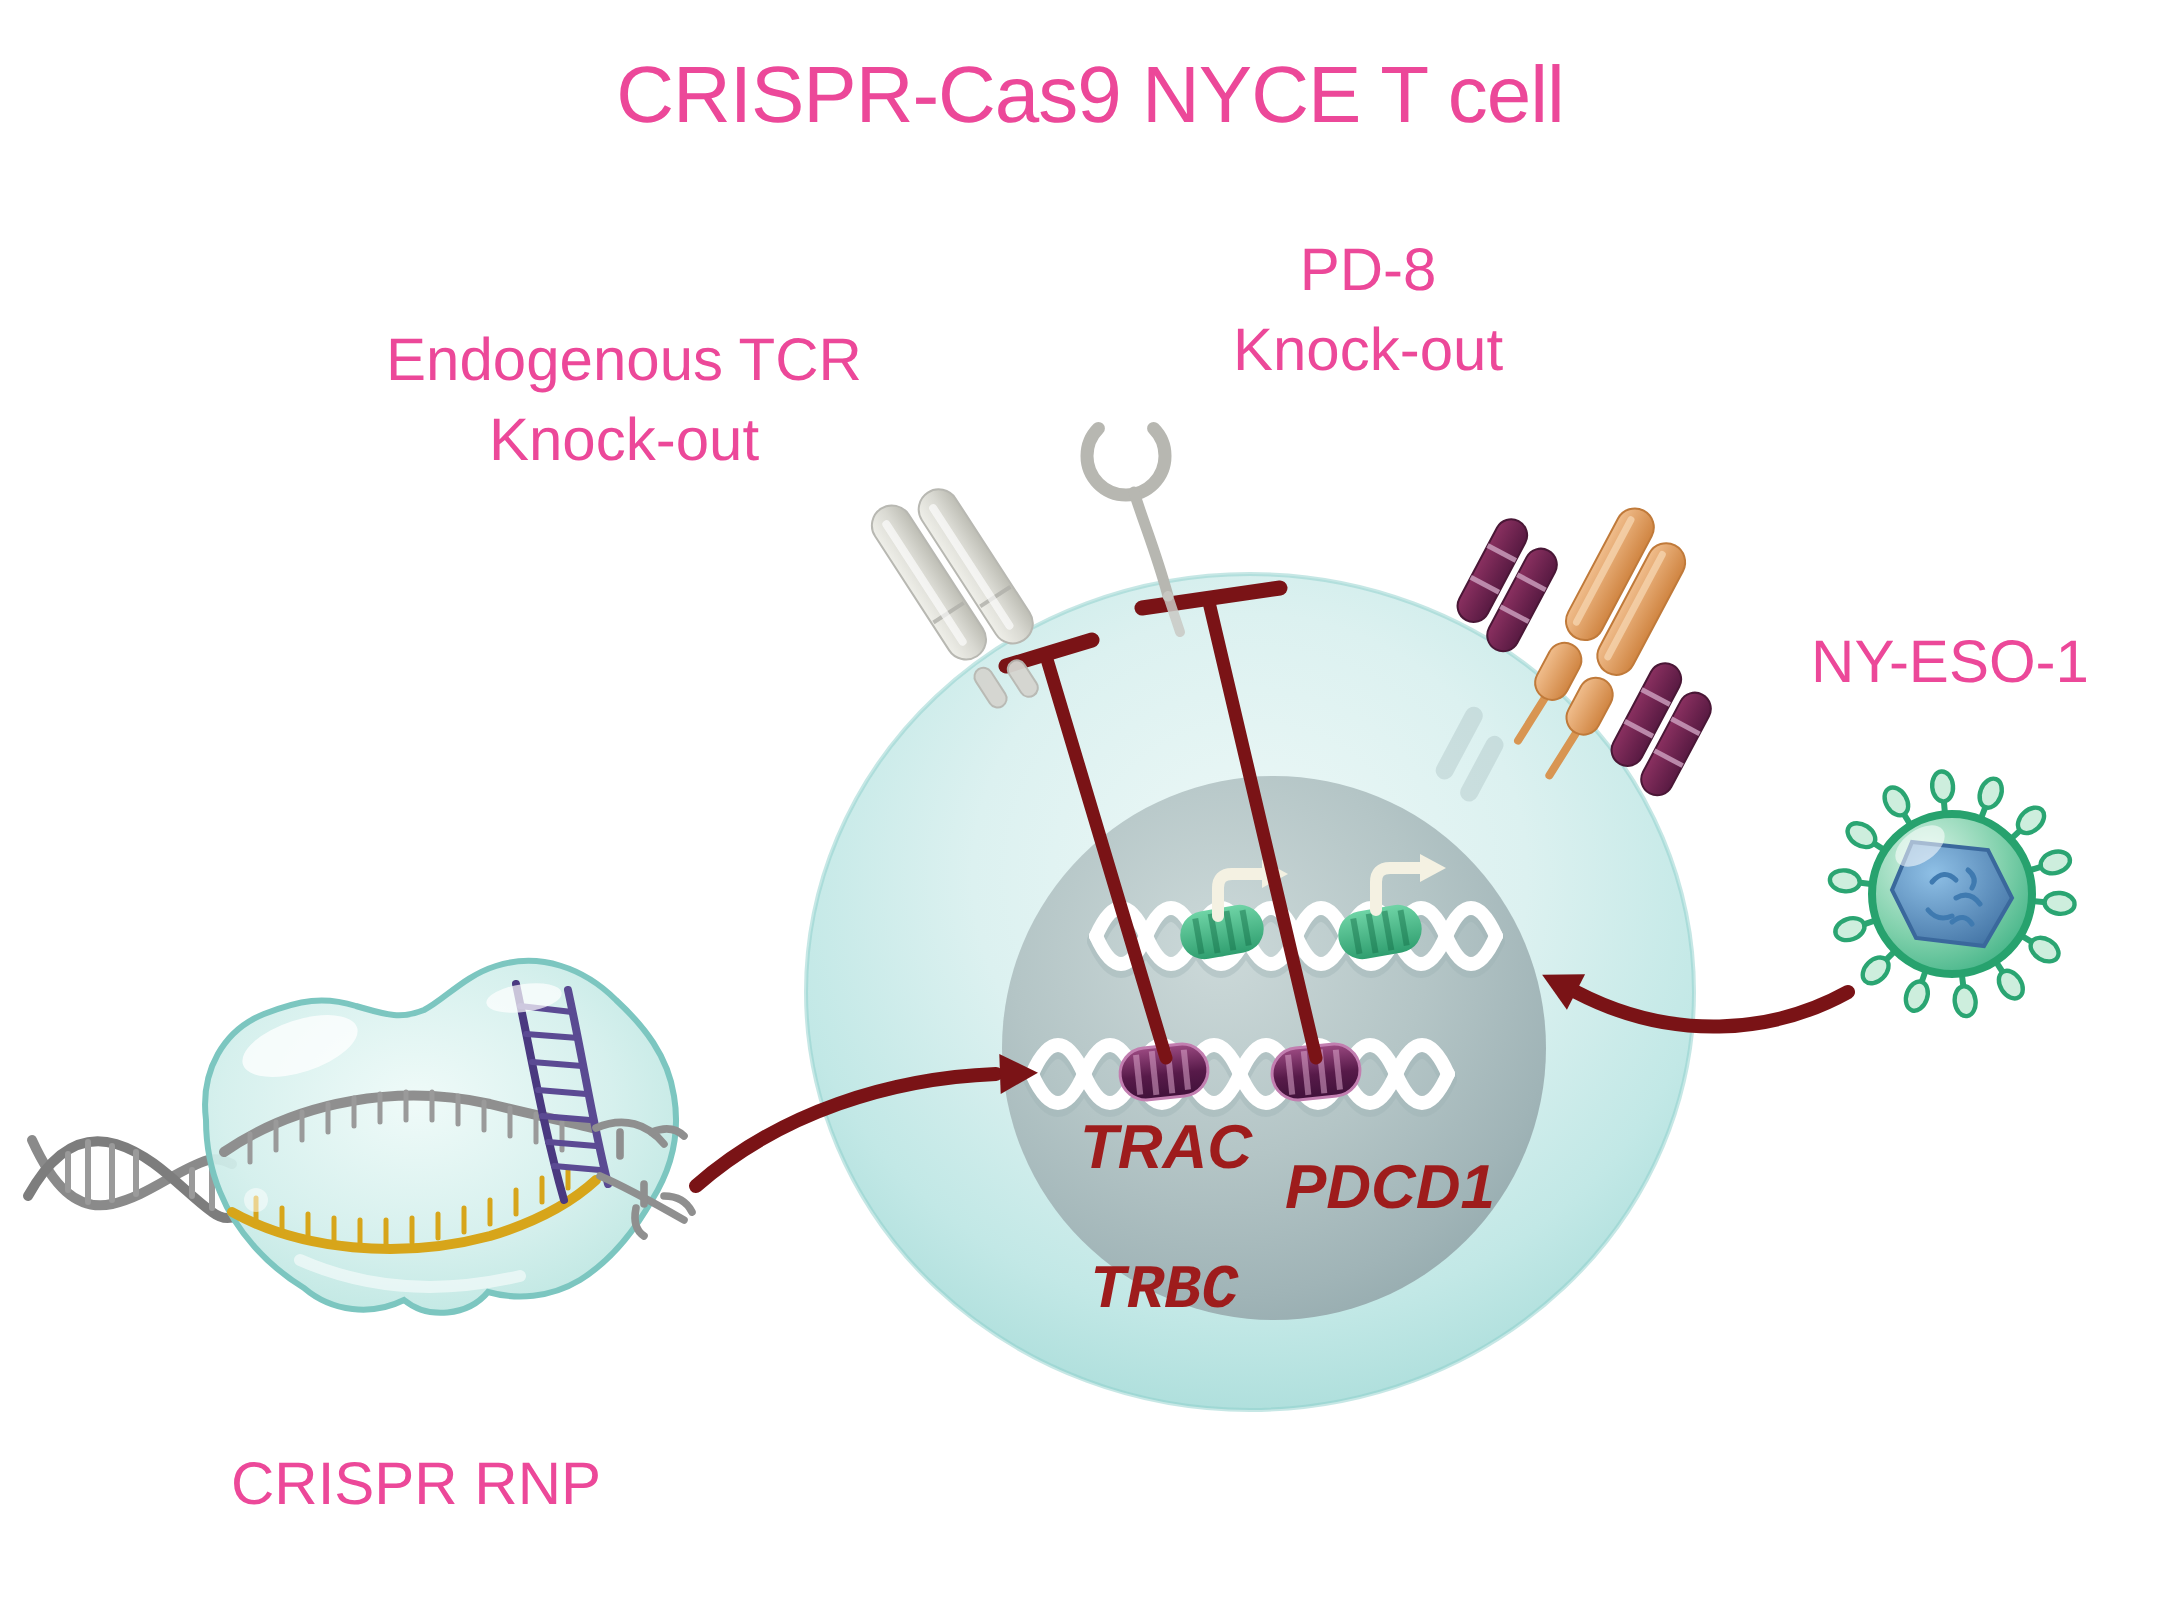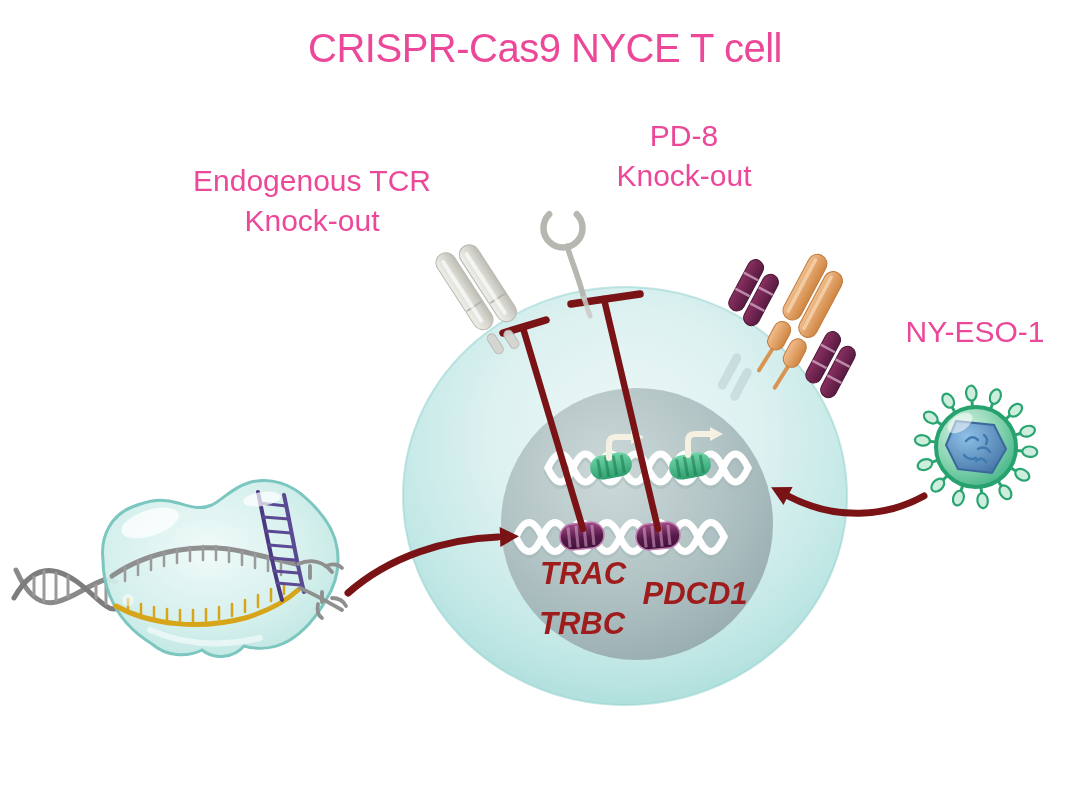--- a/index.html
+++ b/index.html
@@ -393,19 +393,20 @@
 <div class="lbl" style="left:684px;top:156px;">
   <span>PD-8</span>
   <span>Knock-out</span>
 </div>
 
 <div class="lbl" style="left:975px;top:309px;margin-top:23px;">
   <span>NY-ESO-1</span>
 </div>
 
 <div class="lbl" style="left:208px;top:743px;">
+  <span>CRISPR RNP</span>
 </div>
 
 <div class="gene" style="left:583px;top:574px;font-style:italic;">TRAC</div>
-<div class="gene" style="left:582px;top:624px;">TRBC</div>
+<div class="gene" style="left:582px;top:646px;font-family:Liberation Mono, monospace;">TRBC</div>
 <div class="gene" style="left:695px;top:594px;">PDCD1</div>
 
 </div>
 
 </body></html>

